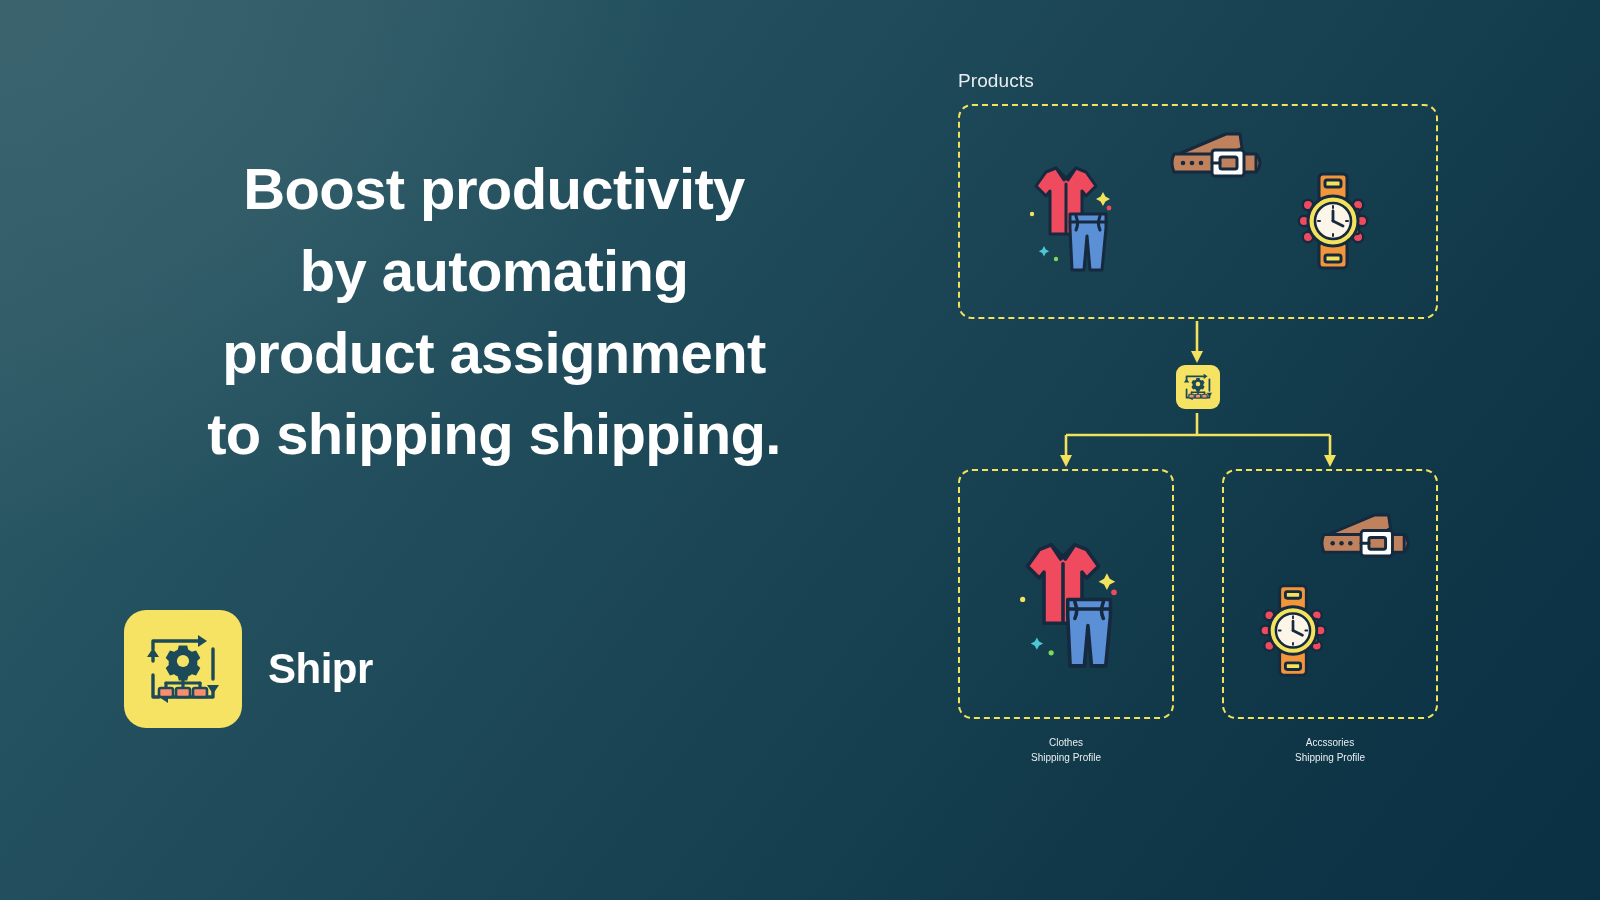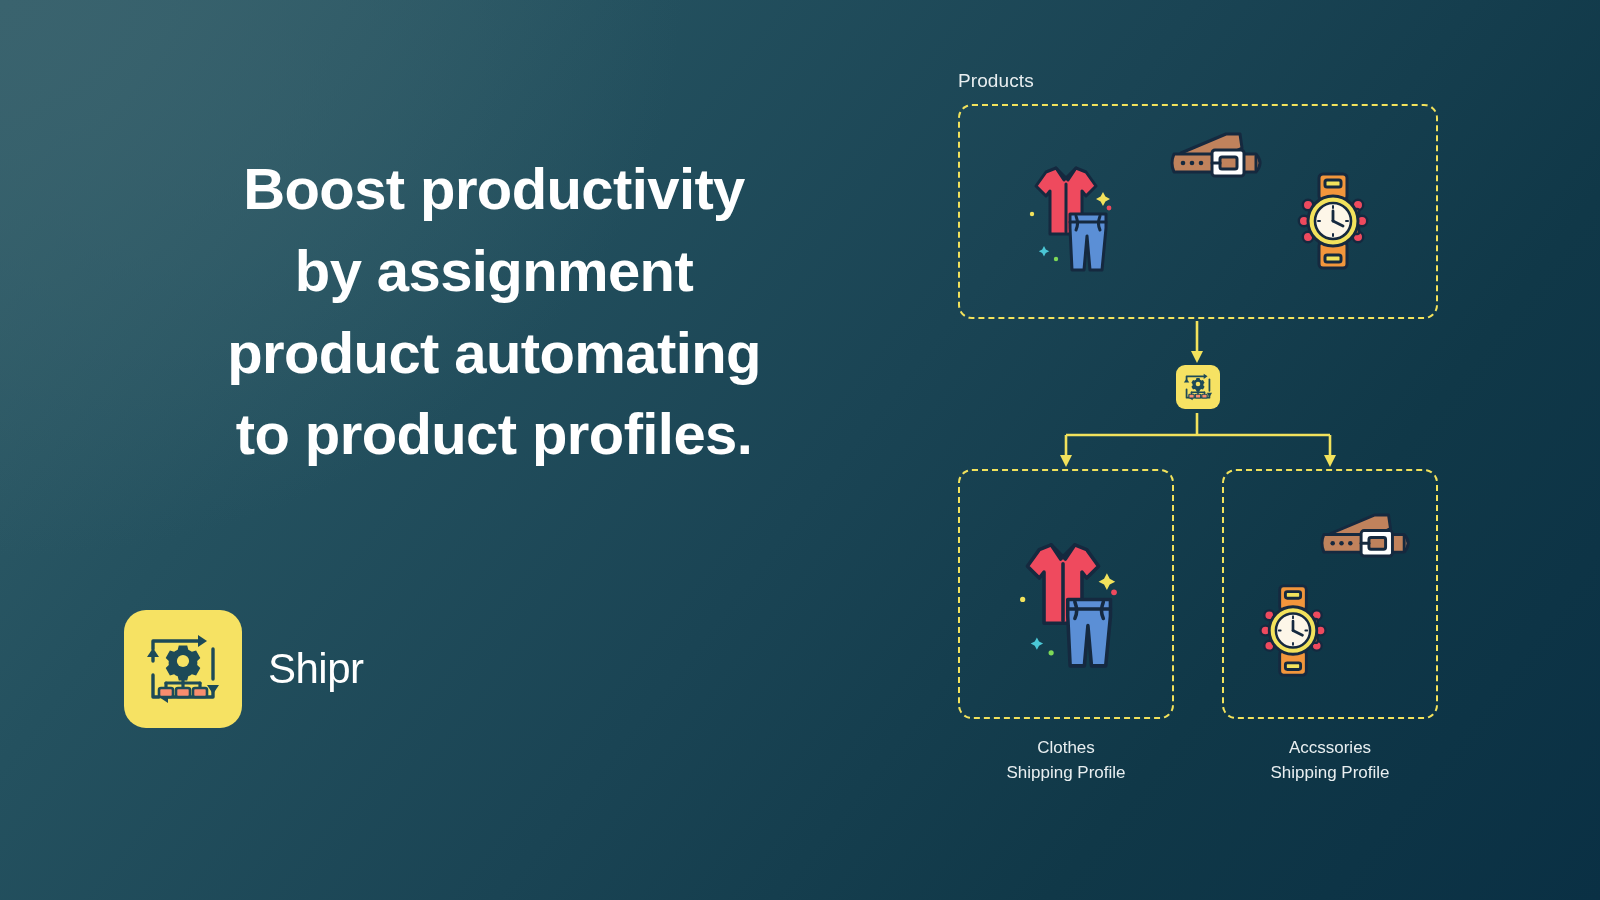--- a/index.html
+++ b/index.html
@@ -33,21 +33,21 @@
     position:absolute; left:124px; top:610px;
     display:flex; align-items:center; gap:26px;
   }
   .logo-tile {
     width:118px; height:118px;
     background:#f6e263;
     border-radius:22px;
     display:flex; align-items:center; justify-content:center;
   }
   .brand-name {
-    color:#ffffff; font-size:42px; font-weight:normal; letter-spacing:-0.5px;
+    color:#ffffff; font-size:42px; font-weight:bold; letter-spacing:-0.5px;
   }
 
   
   .diagram { position:absolute; left:958px; top:70px; width:480px; height:740px; }
 
   .diagram-title {
     color:#e8eef0; font-size:19px; letter-spacing:0.1px;
     margin-bottom:14px; height:20px;
   }
 
@@ -68,38 +68,38 @@
     width:44px; height:44px;
     background:#f6e263; border-radius:9px;
     display:flex; align-items:center; justify-content:center;
   }
 
   .profiles { display:flex; gap:48px; }
   .profile-col { width:216px; }
   .box-profile { height:250px; position:relative; }
   .profile-caption {
     margin-top:17px; text-align:center;
-    color:#e9eff1; font-size:17px; line-height:1.45;
+    color:#e9eff1; font-size:10px; line-height:1.45;
   }
   .profile-caption .l2 { display:block; }
 
   
   .abs { position:absolute; }
 </style>
 </head>
 <body>
 
 <div class="stage">
 
   <div class="left">
     <div class="headline">
       <span class="ln">Boost productivity</span>
-      <span class="ln">by assignment</span>
-      <span class="ln">product automating</span>
-      <span class="ln">to product profiles.</span>
+      <span class="ln">by automating</span>
+      <span class="ln">product assignment</span>
+      <span class="ln">to shipping shipping.</span>
     </div>
   </div>
 
   <div class="brand">
     <div class="logo-tile">
 
       <svg width="84" height="84" viewBox="0 0 84 84">
         <g fill="none" stroke="#1d4a58" stroke-width="3.4" stroke-linecap="round" stroke-linejoin="round">
           <path d="M12 22 L12 14 L60 14"></path>
           <path d="M12 34 L12 26"></path>

